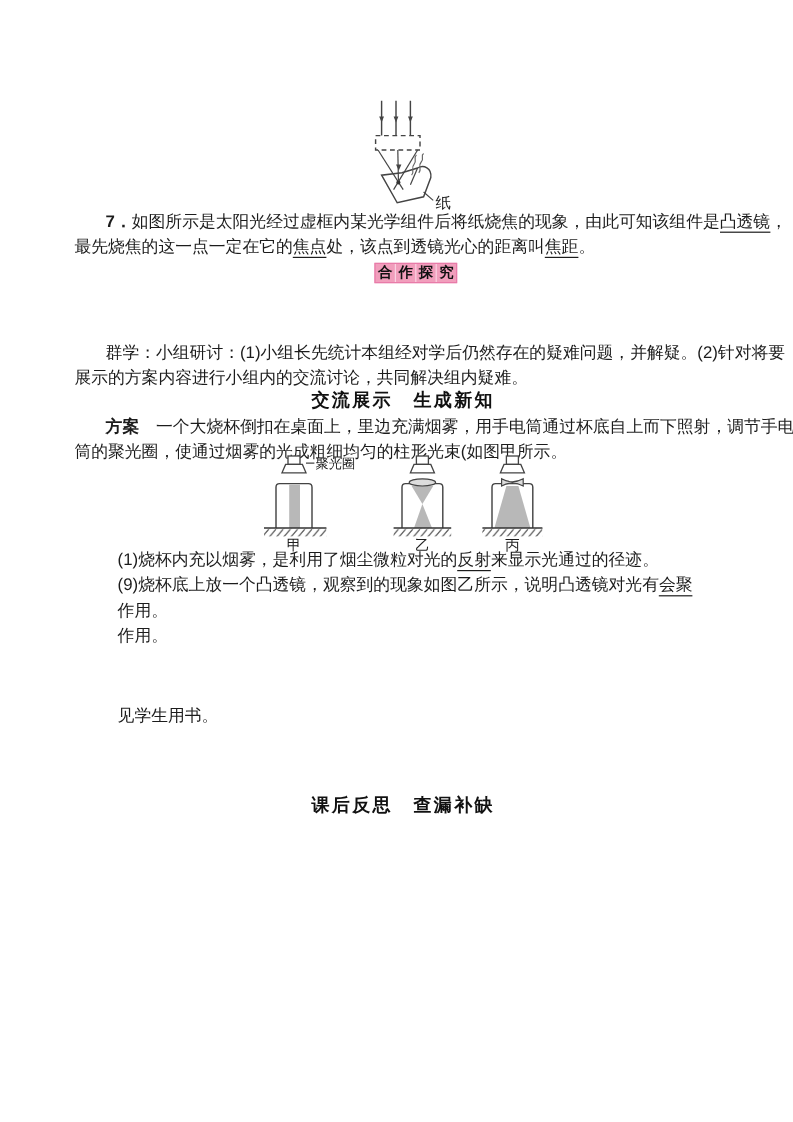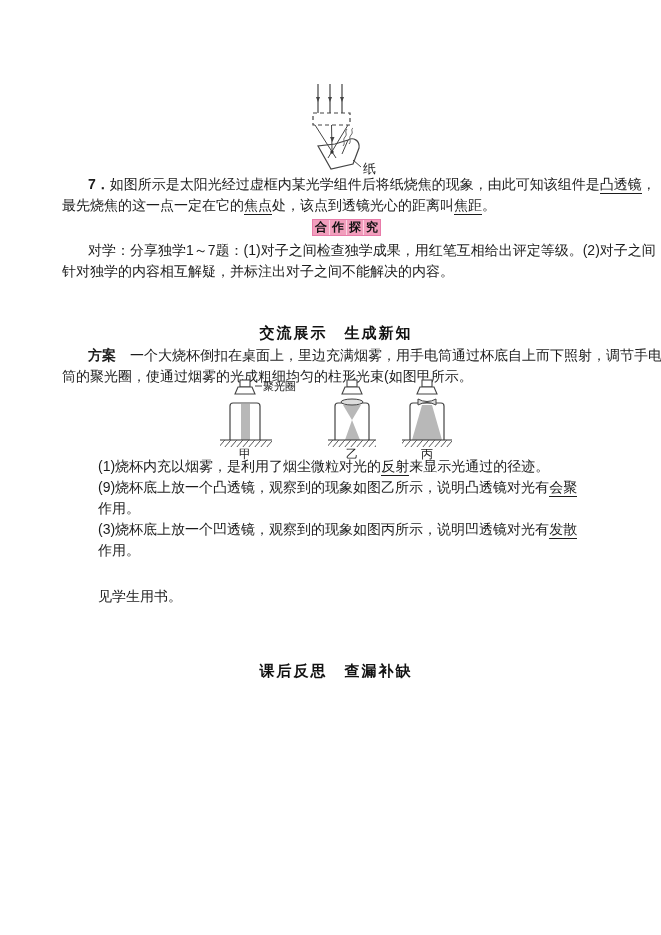--- a/index.html
+++ b/index.html
@@ -78,25 +78,25 @@
     <div class="line"><span>最先烧焦的这一点一定在它的</span><span class="u">焦点</span><span>处，该点到透镜光心的距离叫</span><span class="u">焦距</span><span>。</span></div>
   </div>
 
   <div class="banner">
     <span>合</span>
     <span>作</span>
     <span>探</span>
     <span>究</span>
   </div>
 
-  <div class="para" style="left:62px; top:240px;">
-    <div class="line ind">对学：分享独学1～7题：(1)对子之间检查独学成果，用红笔互相给出评定等级。(2)对子之间</div>
-    <div class="line">针对独学的内容相互解疑，并标注出对子之间不能解决的内容。</div>
+
+  <div class="para" style="left:62px; top:283px;">
+    <div class="line ind">群学：小组研讨：(1)小组长先统计本组经对学后仍然存在的疑难问题，并解疑。(2)针对将要</div>
+    <div class="line">展示的方案内容进行小组内的交流讨论，共同解决组内疑难。</div>
   </div>
-
 
   <div class="hdr" style="top:324px;">交流展示　生成新知</div>
 
   <div class="para" style="left:62px; top:345px;">
     <div class="line ind"><span class="blbl">方案</span><span>　一个大烧杯倒扣在桌面上，里边充满烟雾，用手电筒通过杯底自上而下照射，调节手电</span></div>
     <div class="line">筒的聚光圈，使通过烟雾的光成粗细均匀的柱形光束(如图甲所示。</div>
   </div>
 
   <svg class="fig-beakers" width="275" height="84" viewBox="0 0 275 84">
     <defs>
@@ -138,21 +138,20 @@
       <line x1="202" y1="62" x2="252" y2="62" stroke="#333" stroke-width="1.2"></line>
       <rect x="202" y="62" width="50" height="7" fill="url(#hatch)"></rect>
       <text x="227" y="80" font-size="12" text-anchor="middle">丙</text>
     </g>
   </svg>
 
   <div class="para" style="left:98px; top:456px;">
     <div class="line"><span>(1)烧杯内充以烟雾，是利用了烟尘微粒对光的</span><span class="u">反射</span><span>来显示光通过的径迹。</span></div>
     <div class="line"><span>(9)烧杯底上放一个凸透镜，观察到的现象如图乙所示，说明凸透镜对光有</span><span class="u">会聚</span></div>
     <div class="line">作用。</div>
-    <div class="line"><span>(3)烧杯底上放一个凹透镜，观察到的现象如图丙所示，说明凹透镜对光有</span><span class="u">发散</span></div>
     <div class="line">作用。</div>
   </div>
 
 
   <div class="para" style="left:98px; top:586px;">见学生用书。</div>
 
   <div class="hdr" style="top:662px;">课后反思　查漏补缺</div>
 
 </div>
 

